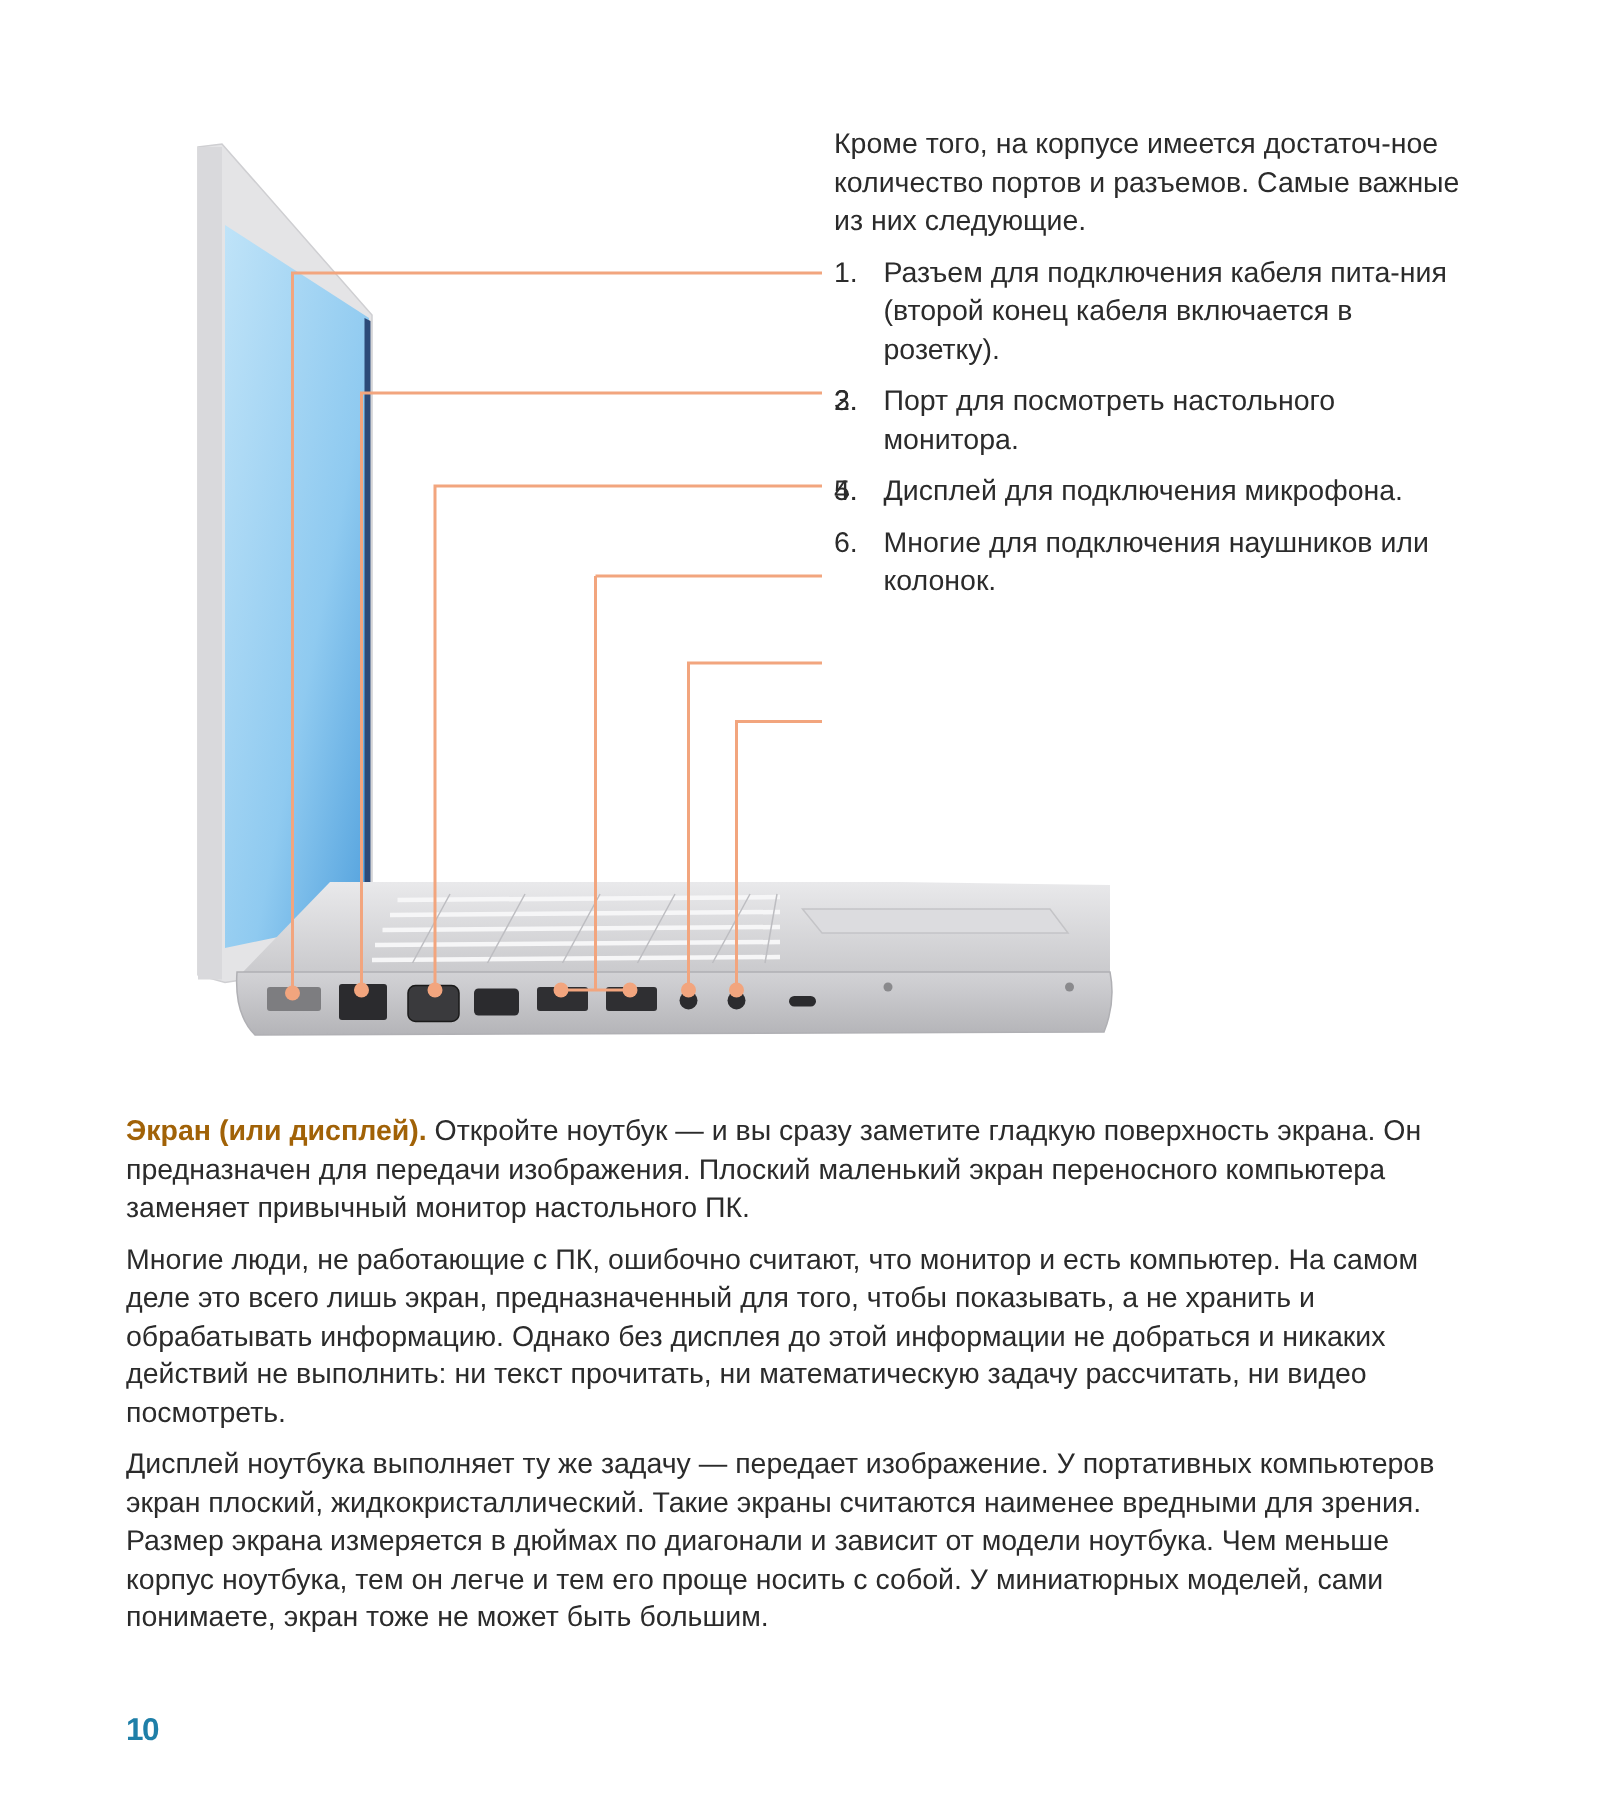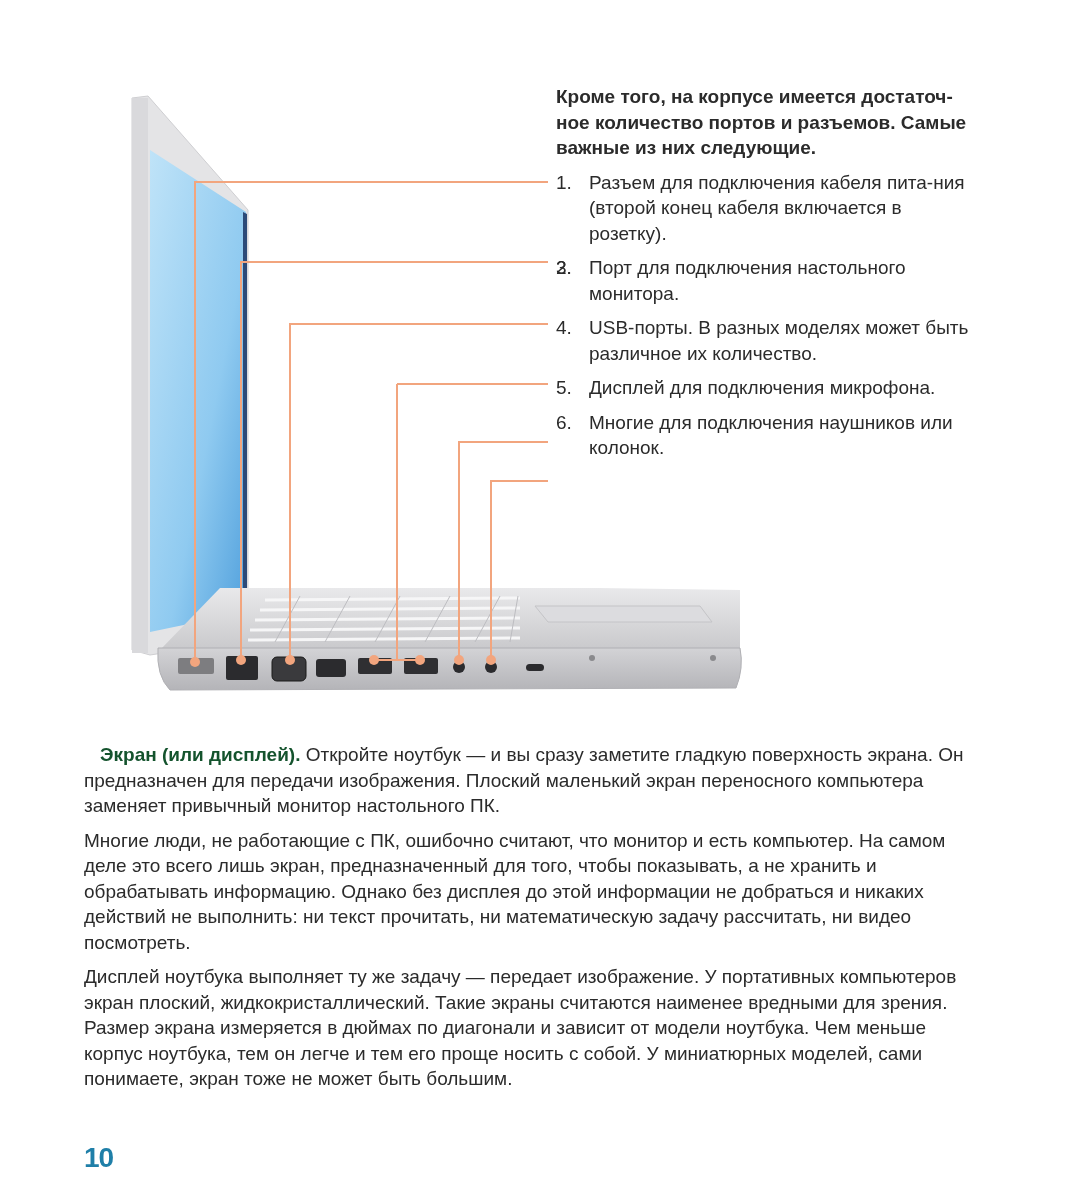--- a/index.html
+++ b/index.html
@@ -3,30 +3,30 @@
 <meta charset="utf-8">
 <style>
   html, body { margin: 0; padding: 0; background: #ffffff; }
   body { width: 1072px; height: 1200px; position: relative; overflow: hidden;
          font-family: "Liberation Sans", sans-serif; color: #2b2b2b; }
 
   .figure { position: absolute; left: 0; top: 0; width: 1072px; height: 720px; }
   .figure svg { position: absolute; left: 0; top: 0; }
 
   .side-text { position: absolute; left: 556px; top: 84px; width: 420px; font-size: 19px; line-height: 25.5px; color: #2b2b2b; }
-  .side-text p { margin: 0 0 9px 0; font-weight: bold; }
+  .side-text p { margin: 0 0 9px 0; }
   .ports-list { list-style: none; margin: 0; padding: 0; }
   .ports-list li { position: relative; padding-left: 33px; margin-bottom: 9px; }
   .ports-list li .num { position: absolute; left: 0; top: 0; }
 
   .body-text { position: absolute; left: 84px; top: 742px; width: 900px; font-size: 19px; line-height: 25.5px; color: #2b2b2b; }
   .body-text p { margin: 0 0 9px 0; }
-  .body-text b { font-weight: bold; color: #14532d; margin-left: 16px; }
+  .body-text b { font-weight: bold; color: #a16207; }
 
-  .page-number { position: absolute; left: 84px; top: 1142px; font-size: 28px; font-weight: bold; color: #1f7fa8; letter-spacing: -1px; }
+  .page-number { position: absolute; left: 84px; top: 1142px; font-size: 21px; font-weight: bold; color: #1f7fa8; letter-spacing: -1px; }
 </style>
 </head>
 <body>
 
 <div class="figure">
   <svg width="1072" height="720" viewBox="0 0 1072 720">
     <defs>
       <linearGradient id="scr" x1="0" y1="0" x2="1" y2="1">
         <stop offset="0" stop-color="#bfe3f8"></stop>
         <stop offset="0.6" stop-color="#8fcaf0"></stop>
@@ -105,22 +105,22 @@
       <circle cx="491" cy="660" r="5"></circle>
     </g>
   </svg>
 </div>
 
 <div class="side-text">
   <p>Кроме того, на корпусе имеется достаточ-ное количество портов и разъемов. Самые важные из них следующие.</p>
   <ol class="ports-list">
     <li><span class="num">1.</span><span>Разъем для подключения кабеля пита-ния (второй конец кабеля включается в розетку).</span></li>
     <li><span class="num">2.</span></li>
-    <li><span class="num">3.</span><span>Порт для подключения настольного монитора.</span></li>
-    <li><span class="num">4.</span><span>USB-порты. В разных моделях может быть различное их количество.</span></li>
+    <li><span class="num">3.</span><span>Порт для посмотреть настольного монитора.</span></li>
+    <li><span class="num">4.</span></li>
     <li><span class="num">5.</span><span>Дисплей для подключения микрофона.</span></li>
     <li><span class="num">6.</span><span>Многие для подключения наушников или колонок.</span></li>
   </ol>
 </div>
 
 <div class="body-text">
   <p><b>Экран (или дисплей).</b><span> Откройте ноутбук — и вы сразу заметите гладкую поверхность экрана. Он предназначен для передачи изображения. Плоский маленький экран переносного компьютера заменяет привычный монитор настольного ПК.</span></p>
   <p>Многие люди, не работающие с ПК, ошибочно считают, что монитор и есть компьютер. На самом деле это всего лишь экран, предназначенный для того, чтобы показывать, а не хранить и обрабатывать информацию. Однако без дисплея до этой информации не добраться и никаких действий не выполнить: ни текст прочитать, ни математическую задачу рассчитать, ни видео посмотреть.</p>
   <p>Дисплей ноутбука выполняет ту же задачу — передает изображение. У портативных компьютеров экран плоский, жидкокристаллический. Такие экраны считаются наименее вредными для зрения. Размер экрана измеряется в дюймах по диагонали и зависит от модели ноутбука. Чем меньше корпус ноутбука, тем он легче и тем его проще носить с собой. У миниатюрных моделей, сами понимаете, экран тоже не может быть большим.</p>
 </div>

